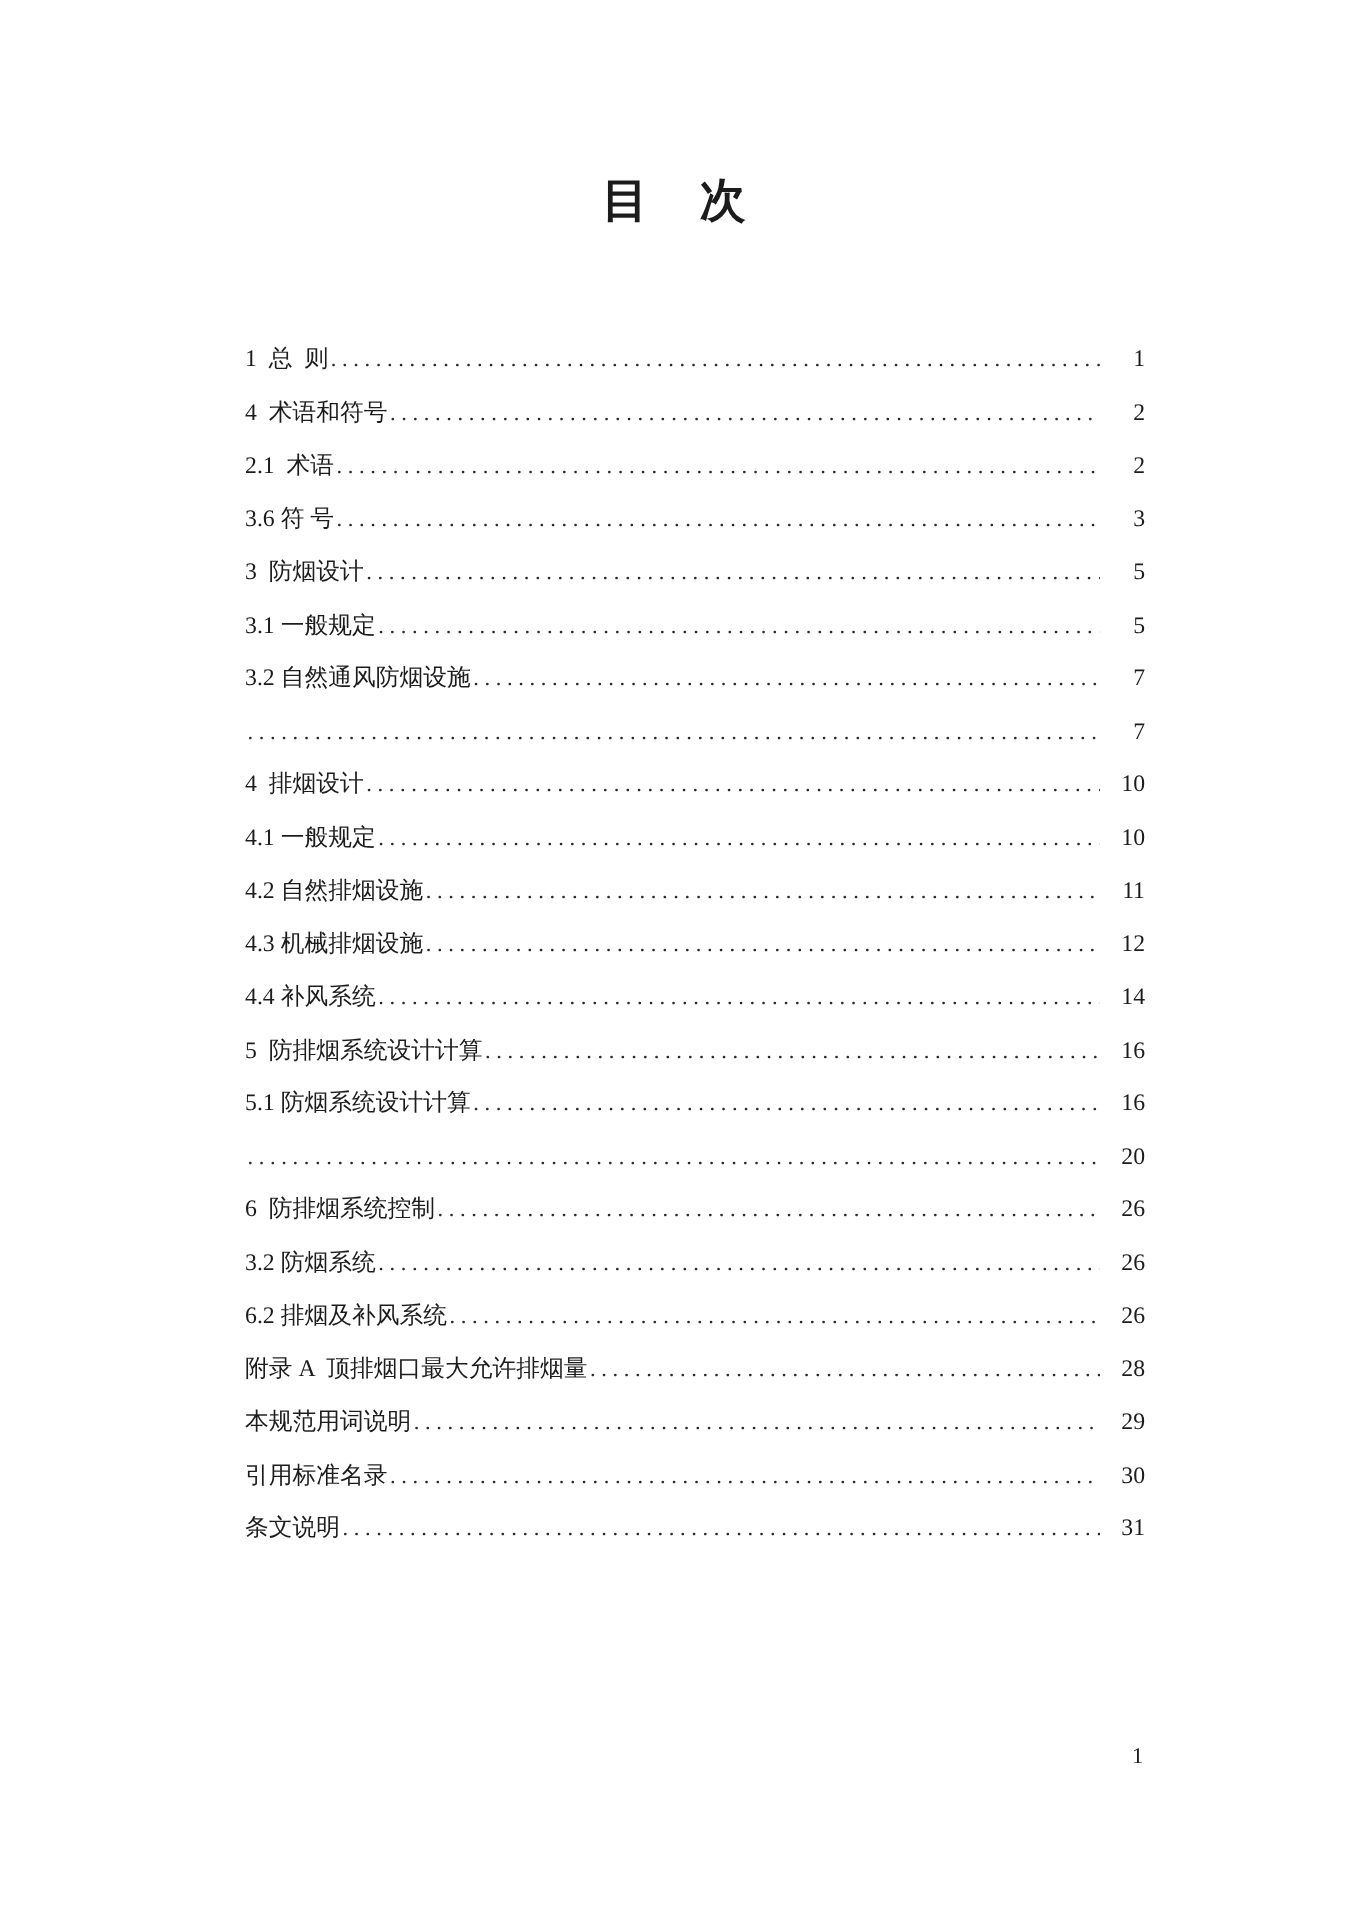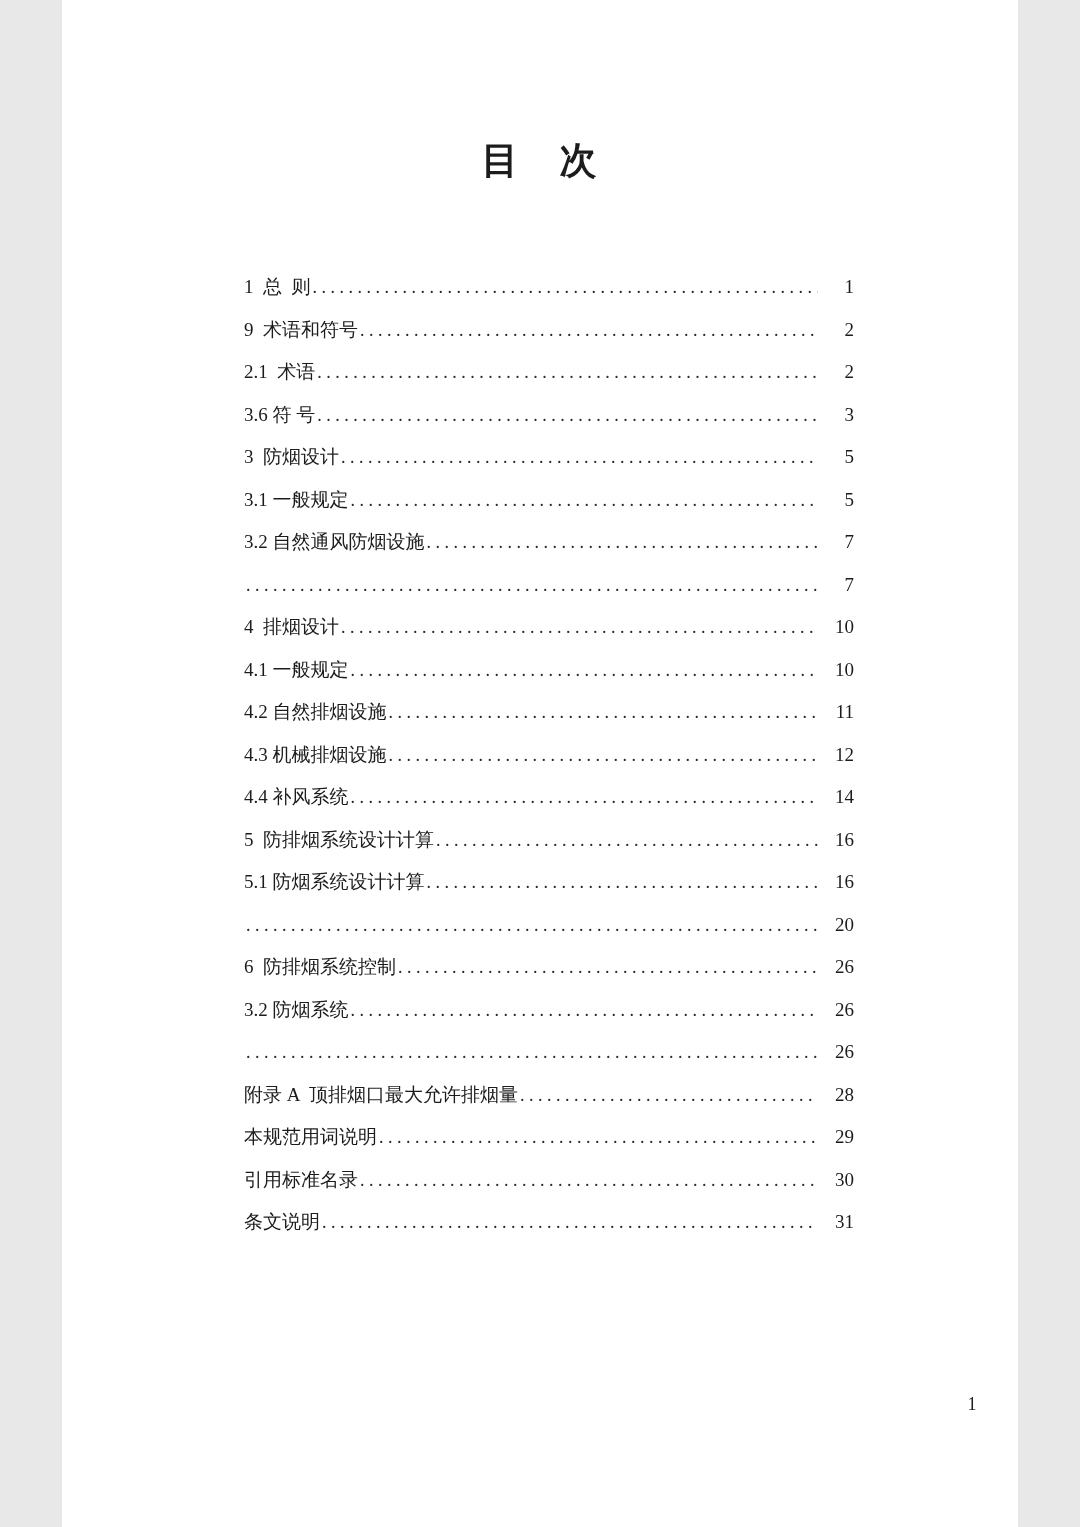--- a/index.html
+++ b/index.html
@@ -1,19 +1,19 @@
 <!DOCTYPE html>
 <html><head>
 <meta charset="utf-8">
 <style>
   * { margin: 0; padding: 0; box-sizing: border-box; }
   html, body { background: #e8e8e8; }
   .page {
     position: relative;
-    width: 956px;
+    width: 1080px;
     height: 1527px;
     margin: 0 auto;
     background: #ffffff;
     color: #1c1c1c;
     font-family: "Liberation Serif", "DejaVu Serif", serif;
     overflow: hidden;
   }
   .doc-title {
     position: absolute;
     top: 136px;
@@ -30,20 +30,21 @@
     top: 266px;
     left: 182px;
     right: 164px;
   }
   .toc-row {
     display: flex;
     align-items: baseline;
     height: 42.5px;
     line-height: 42.5px;
     font-size: 19px;
+    margin-left: 14px;
   }
   .toc-label {
     white-space: pre;
     flex: 0 0 auto;
   }
   .toc-dots {
     flex: 1 1 auto;
     overflow: hidden;
     white-space: nowrap;
     margin: 0 10px 0 2px;
@@ -76,21 +77,21 @@
 
   <div class="doc-title">目　次</div>
 
   <div class="toc">
     <div class="toc-row">
         <span class="toc-label">1  总  则</span>
         <span class="toc-dots"></span>
         <span class="toc-page">1</span>
       </div>
     <div class="toc-row">
-        <span class="toc-label">9  术语和符号</span>
+        <span class="toc-label">4  术语和符号</span>
         <span class="toc-dots"></span>
         <span class="toc-page">2</span>
       </div>
     <div class="toc-row">
         <span class="toc-label">2.1  术语</span>
         <span class="toc-dots"></span>
         <span class="toc-page">2</span>
       </div>
     <div class="toc-row">
         <span class="toc-label">3.6 符 号</span>
@@ -159,20 +160,21 @@
         <span class="toc-label">6  防排烟系统控制</span>
         <span class="toc-dots"></span>
         <span class="toc-page">26</span>
       </div>
     <div class="toc-row">
         <span class="toc-label">3.2 防烟系统</span>
         <span class="toc-dots"></span>
         <span class="toc-page">26</span>
       </div>
     <div class="toc-row">
+        <span class="toc-label">6.2 排烟及补风系统</span>
         <span class="toc-dots"></span>
         <span class="toc-page">26</span>
       </div>
     <div class="toc-row">
         <span class="toc-label">附录 A  顶排烟口最大允许排烟量</span>
         <span class="toc-dots"></span>
         <span class="toc-page">28</span>
       </div>
     <div class="toc-row">
         <span class="toc-label">本规范用词说明</span>

